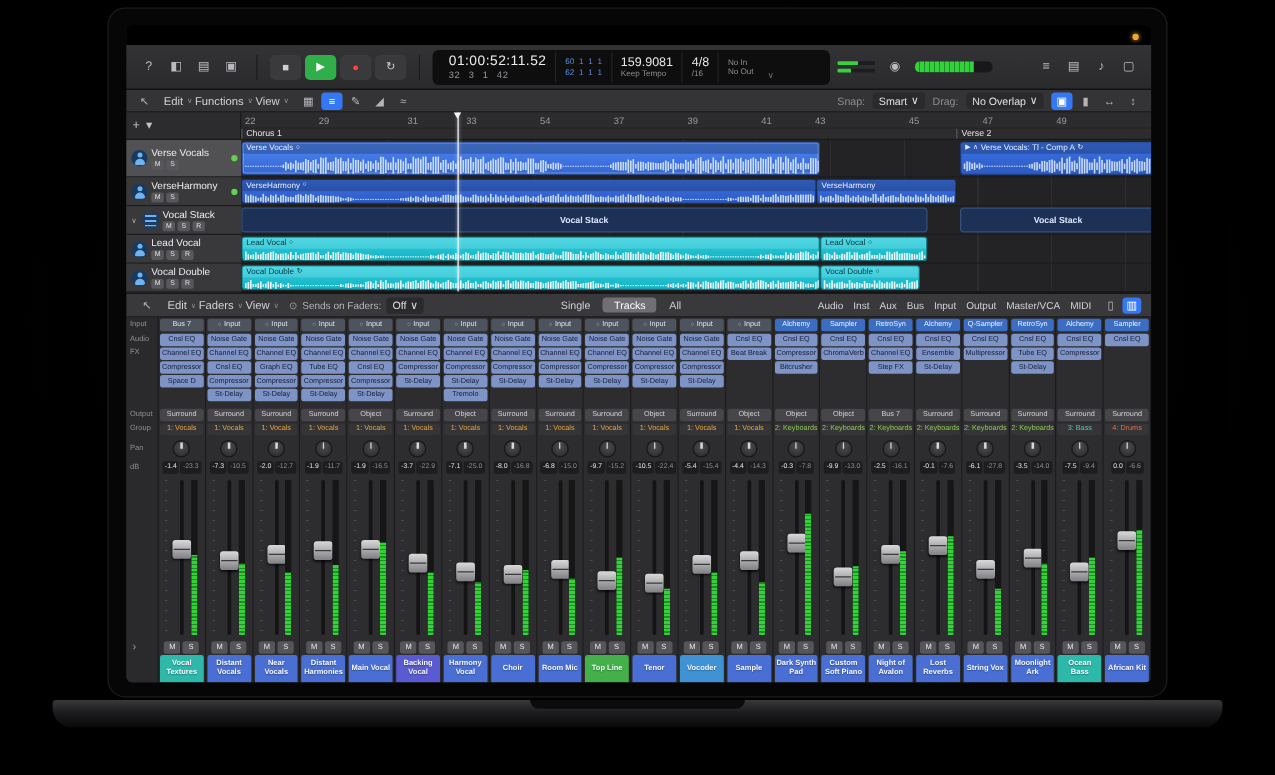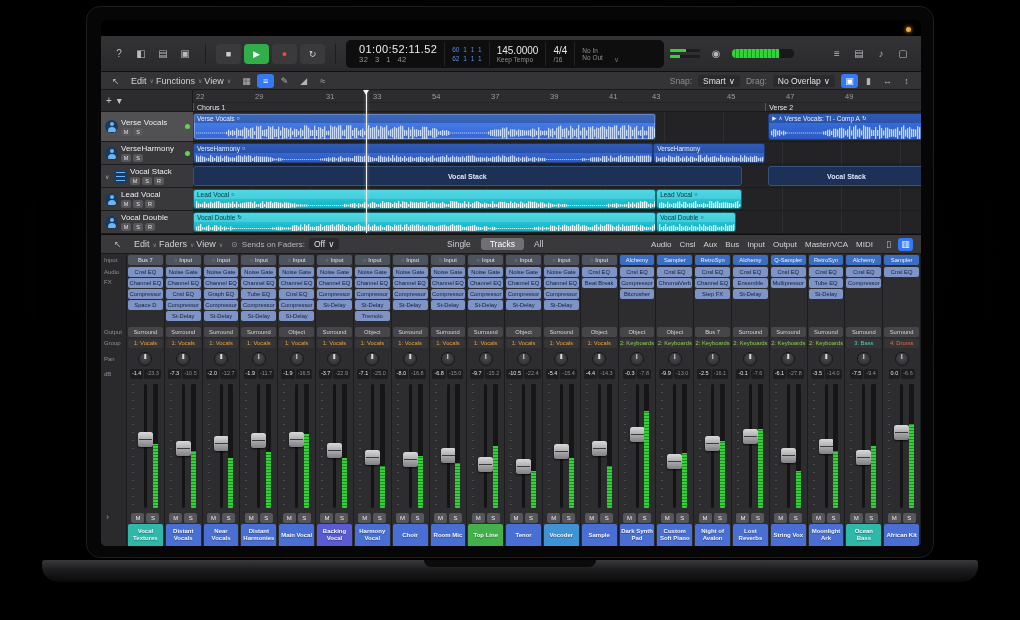--- a/index.html
+++ b/index.html
@@ -159,25 +159,25 @@
         <div class="lcd">
           <div class="lcd-col">
             <div class="lcd-time">01:00:52:11.52</div>
             <div class="lcd-pos">32 3 1 42</div>
           </div>
           <div class="lcd-col">
             <div class="lcd-cycval">60 1 1 1</div>
             <div class="lcd-cycval">62 1 1 1</div>
           </div>
           <div class="lcd-col">
-            <div class="lcd-big">145.0000</div>
+            <div class="lcd-big">159.9081</div>
             <div class="lcd-sub">Keep Tempo</div>
           </div>
           <div class="lcd-col">
-            <div class="lcd-big">4/4</div>
+            <div class="lcd-big">4/8</div>
             <div class="lcd-sub">/16</div>
           </div>
           <div class="lcd-col">
             <div class="lcd-sub">No In</div>
             <div class="lcd-sub">No Out</div>
           </div>
           <div class="lcd-chev">∨</div>
         </div>
         <div class="cpu">
             <i></i>
@@ -1566,21 +1566,21 @@
               <span class="chev">∨</span>
             </div>
           </div>
           <div class="seg-group" id="mx-segmented">
               <button class="seg">Single</button>
               <button class="seg active">Tracks</button>
               <button class="seg">All</button>
             </div>
           <div class="mx-filters" id="mx-filters">
               <button class="mx-filter">Audio</button>
-              <button class="mx-filter">Cnsl</button>
+              <button class="mx-filter">Inst</button>
               <button class="mx-filter">Aux</button>
               <button class="mx-filter">Bus</button>
               <button class="mx-filter">Input</button>
               <button class="mx-filter">Output</button>
               <button class="mx-filter">Master/VCA</button>
               <button class="mx-filter">MIDI</button>
             </div>
           <div class="tb-group" id="mx-viewicons">
               <button class="mx-view-icon">▯</button>
               <button class="mx-view-icon active">▥</button>

